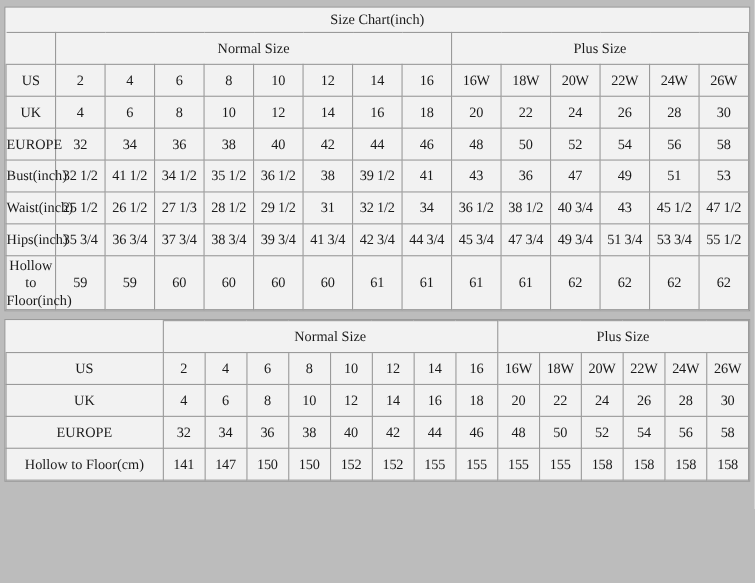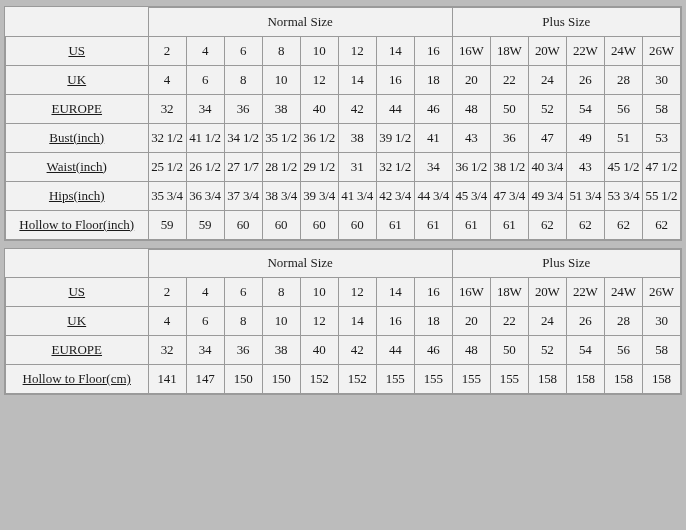--- a/index.html
+++ b/index.html
@@ -51,21 +51,20 @@
     border-left: none !important;
     border-right: none !important;
     border-top: none !important;
   }
   .group-cell {
     font-size: 15px;
     height: 24px !important;
   }
   .rowlabel {
     font-size: 14px;
-    text-decoration: underline;
   }
   .label-col {
     width: 142px;
   }
   .sizecol {
     width: 36px;
   }
   .blank-cell {
     border-left: none !important;
     border-top: none !important;
@@ -76,20 +75,23 @@
     letter-spacing: -0.2px;
   }
 </style>
 </head>
 <body>
 
 <div class="page">
   <div class="chart-block">
     <table class="size-table">
       <tbody>
+          <tr>
+            <td class="title-cell" colspan="15">Size Chart(inch)</td>
+          </tr>
           <tr>
             <td class="label-col blank-cell">&nbsp;</td>
             <td class="group-cell" colspan="8">Normal Size</td>
             <td class="group-cell" colspan="6">Plus Size</td>
           </tr>
           <tr>
             <td class="label-col rowlabel">US</td>
             <td class="sizecol num">2</td>
             <td class="sizecol num">4</td>
             <td class="sizecol num">6</td>
@@ -153,21 +155,21 @@
             <td class="sizecol num">36</td>
             <td class="sizecol num">47</td>
             <td class="sizecol num">49</td>
             <td class="sizecol num">51</td>
             <td class="sizecol num">53</td>
           </tr>
           <tr>
             <td class="label-col rowlabel">Waist(inch)</td>
             <td class="sizecol num">25 1/2</td>
             <td class="sizecol num">26 1/2</td>
-            <td class="sizecol num">27 1/7</td>
+            <td class="sizecol num">27 1/3</td>
             <td class="sizecol num">28 1/2</td>
             <td class="sizecol num">29 1/2</td>
             <td class="sizecol num">31</td>
             <td class="sizecol num">32 1/2</td>
             <td class="sizecol num">34</td>
             <td class="sizecol num">36 1/2</td>
             <td class="sizecol num">38 1/2</td>
             <td class="sizecol num">40 3/4</td>
             <td class="sizecol num">43</td>
             <td class="sizecol num">45 1/2</td>

